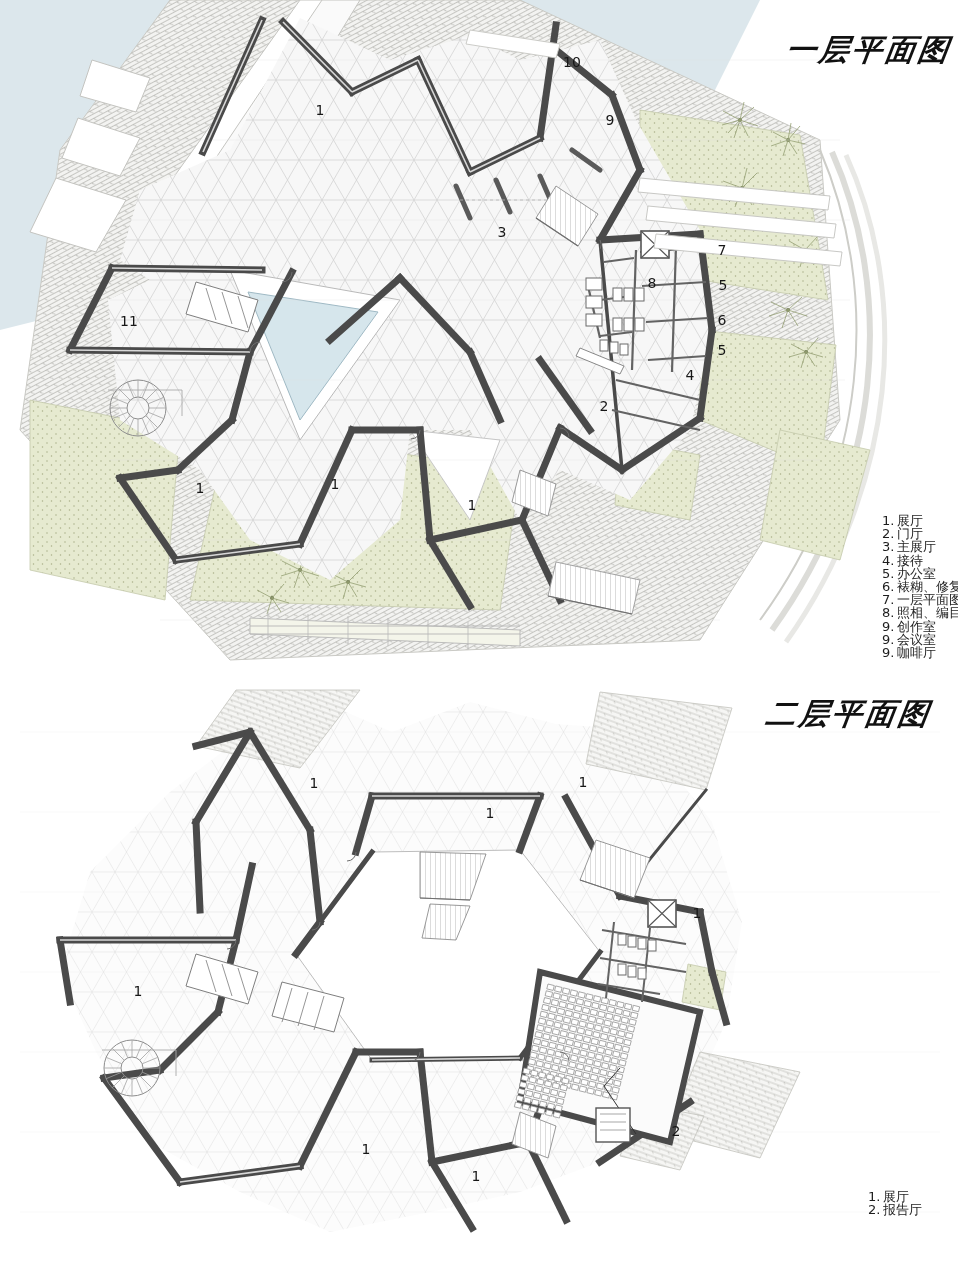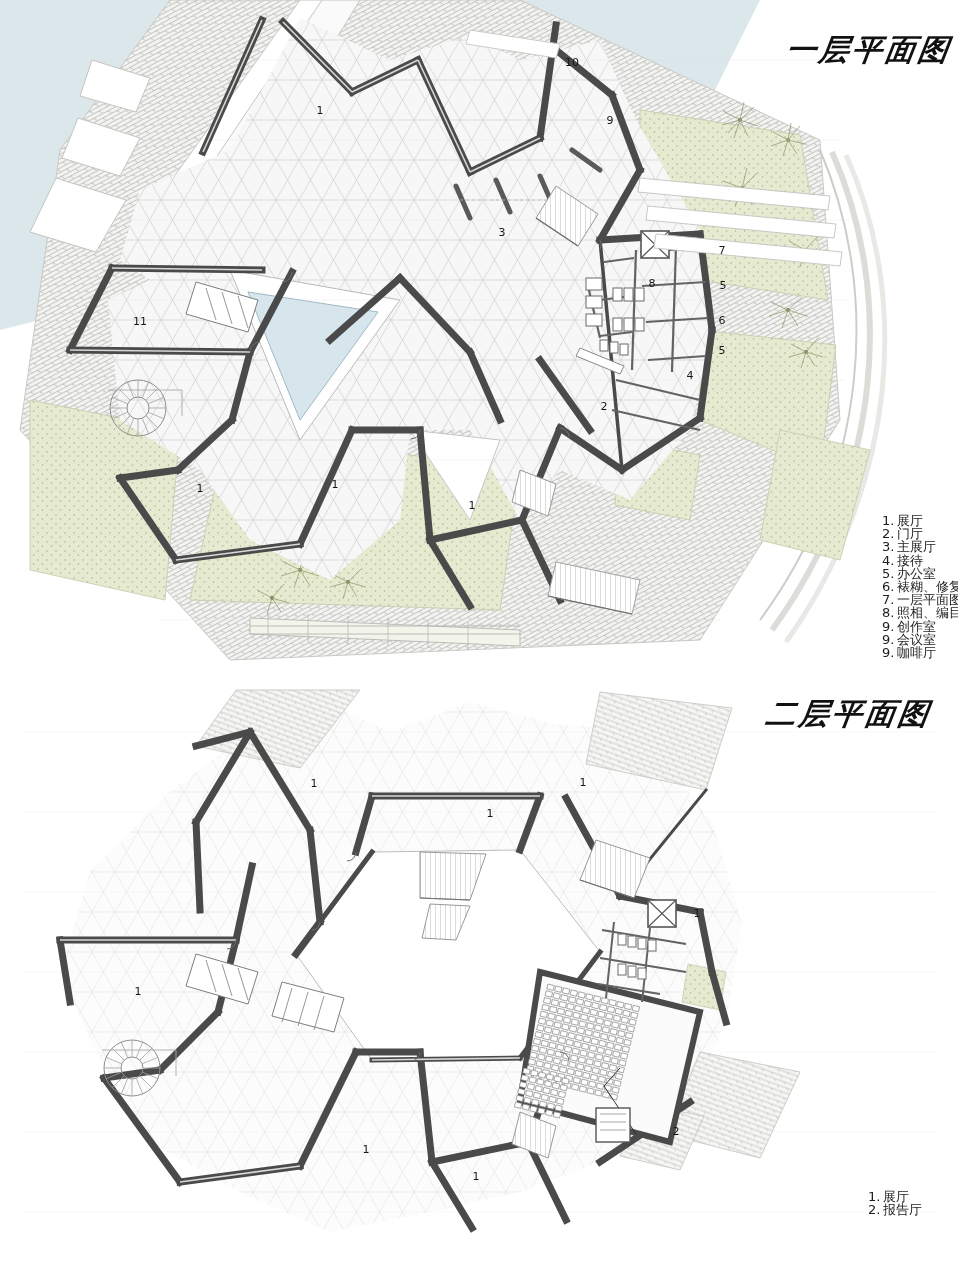--- a/index.html
+++ b/index.html
@@ -44,21 +44,21 @@
     white-space: nowrap;
   }
   #legend-floor1 { left: 882px; top: 514px; }
   #legend-floor2 { left: 868px; top: 1190px; }
   .legend-item { display: block; }
   .legend-num { display: inline-block; width: 15px; }
 
   
   .room-num {
     position: absolute;
-    font-size: 11px;
+    font-size: 14px;
     color: #171717;
     font-family: "DejaVu Sans", sans-serif;
     transform: translate(-50%, -50%);
     pointer-events: none;
   }
 
   
   .plan-svg { position: absolute; left: 0; top: 0; display: block; }
 </style>
 </head>
@@ -587,21 +587,21 @@
       <div class="room-num" style="left: 572px; top: 62px;">10</div>
       <div class="room-num" style="left: 610px; top: 120px;">9</div>
       <div class="room-num" style="left: 502px; top: 232px;">3</div>
       <div class="room-num" style="left: 722px; top: 250px;">7</div>
       <div class="room-num" style="left: 652px; top: 283px;">8</div>
       <div class="room-num" style="left: 723px; top: 285px;">5</div>
       <div class="room-num" style="left: 722px; top: 320px;">6</div>
       <div class="room-num" style="left: 722px; top: 350px;">5</div>
       <div class="room-num" style="left: 690px; top: 375px;">4</div>
       <div class="room-num" style="left: 604px; top: 406px;">2</div>
-      <div class="room-num" style="left: 140px; top: 321px;">11</div>
+      <div class="room-num" style="left: 129px; top: 321px;">11</div>
       <div class="room-num" style="left: 200px; top: 488px;">1</div>
       <div class="room-num" style="left: 335px; top: 484px;">1</div>
       <div class="room-num" style="left: 472px; top: 505px;">1</div>
     </div>
   <div class="layer" id="room-labels-2">
       <div class="room-num" style="left: 314px; top: 783px;">1</div>
       <div class="room-num" style="left: 490px; top: 813px;">1</div>
       <div class="room-num" style="left: 583px; top: 782px;">1</div>
       <div class="room-num" style="left: 697px; top: 913px;">1</div>
       <div class="room-num" style="left: 138px; top: 991px;">1</div>

